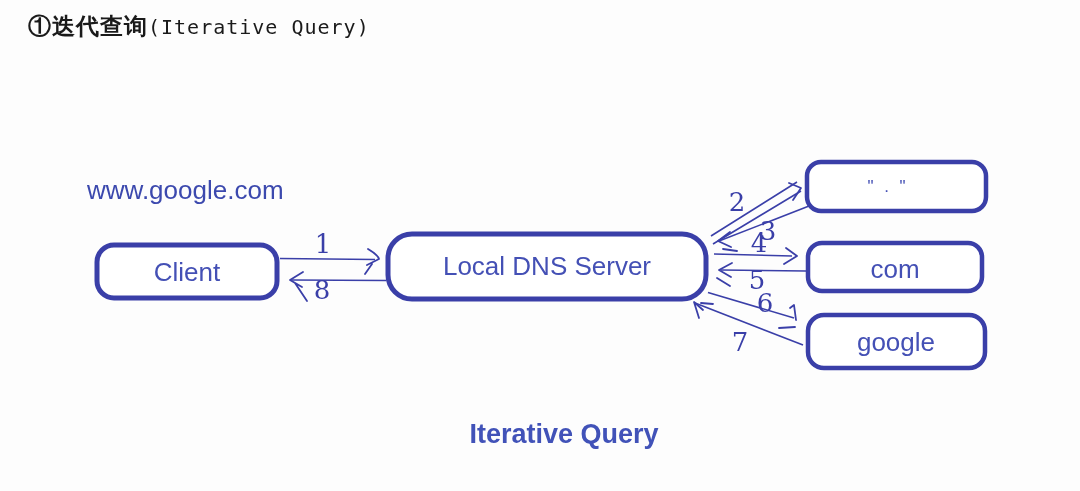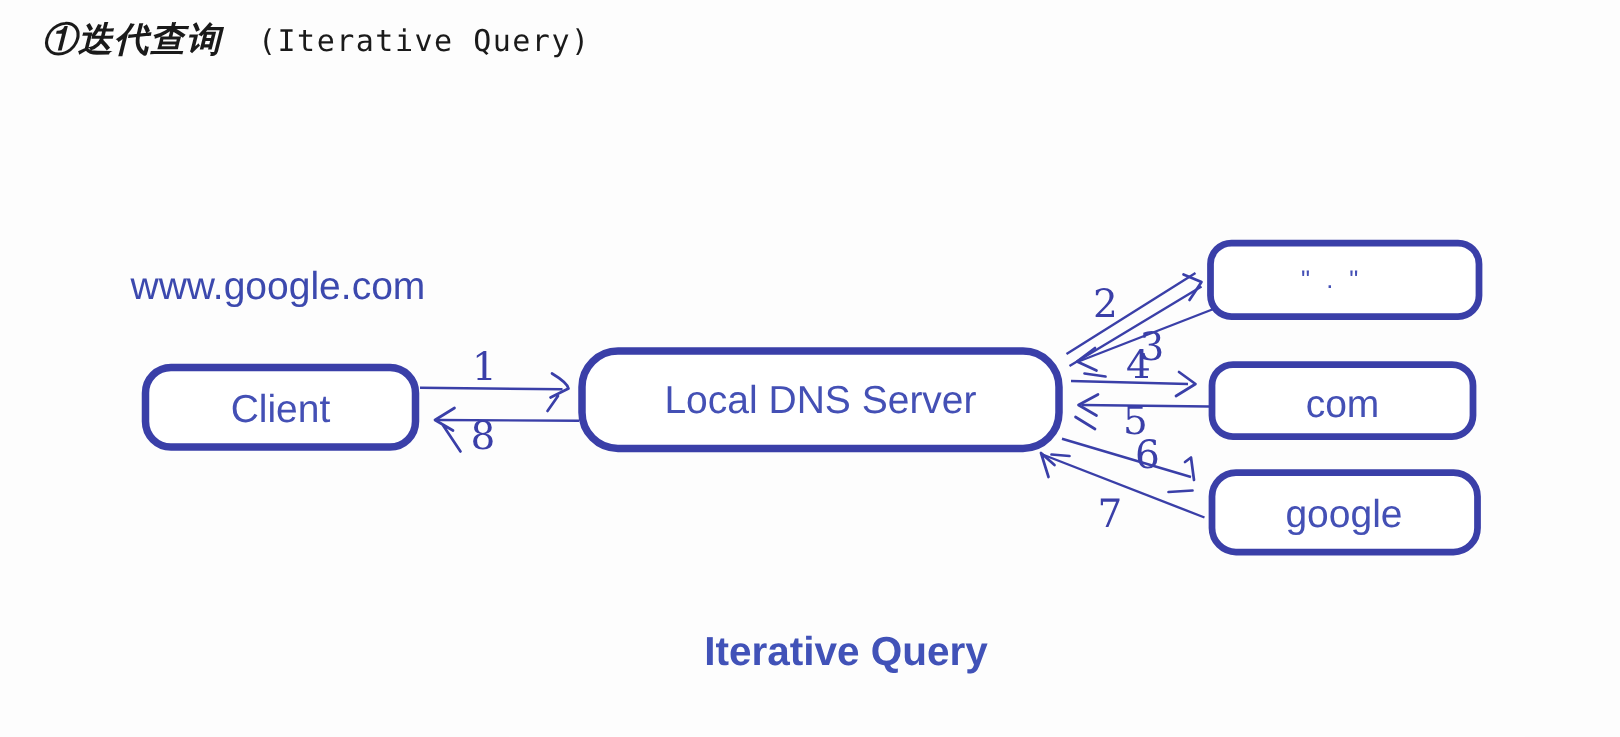--- a/index.html
+++ b/index.html
@@ -20,26 +20,25 @@
   }
   .title{
     position:absolute;left:28px;top:11px;
     color:var(--title-text);
     white-space:nowrap;
   }
   .title .cn{
     font-family:"Liberation Sans",sans-serif;
     font-size:23px;font-weight:600;
     letter-spacing:1px;
-    font-style:italic;
   }
   .title .en{
     font-family:"DejaVu Sans Mono","Liberation Mono",monospace;
     font-size:20px;font-weight:400;
-    margin-left:24px;letter-spacing:1px;
+    margin-left:0;letter-spacing:1px;
   }
   svg{position:absolute;left:0;top:0;}
   .node-box{
     fill:#ffffff;
     stroke:var(--ink);
     stroke-width:5px;
   }
   .node-box.thin{stroke-width:4.5px;}
   .node-label{
     fill:var(--node-text);

